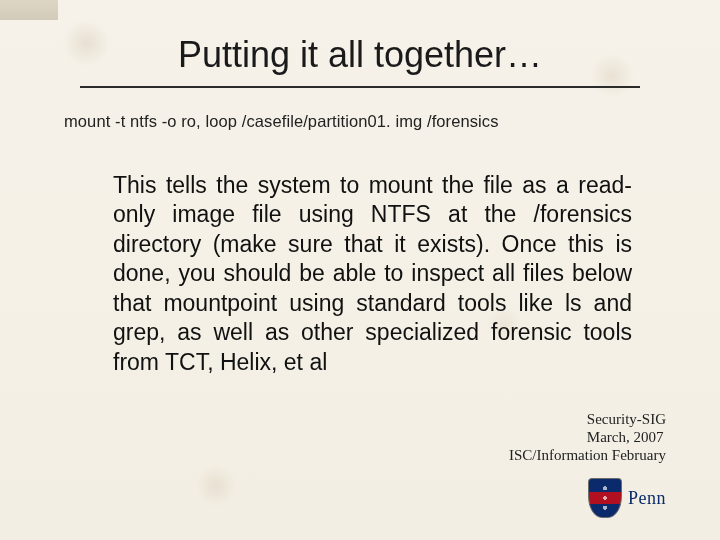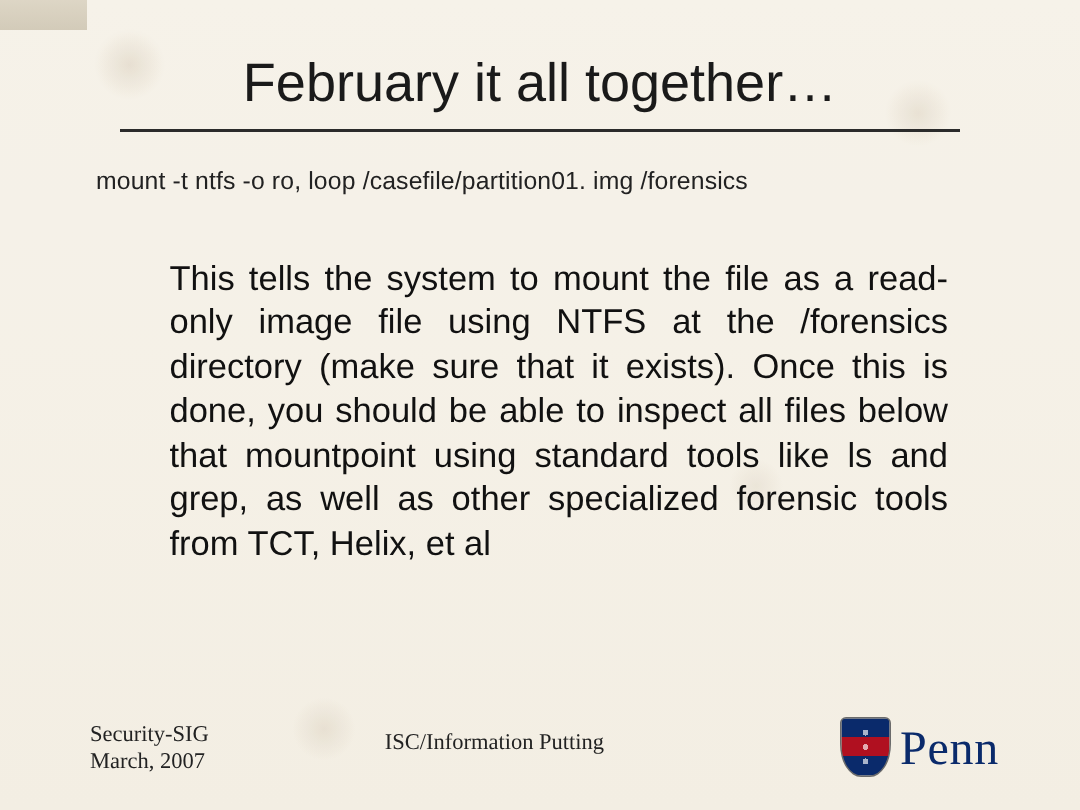--- a/index.html
+++ b/index.html
@@ -48,20 +48,21 @@
   }
   .footer {
     position: absolute;
     left: 60px; right: 54px; bottom: 22px;
     display: flex;
     align-items: flex-end;
     justify-content: space-between;
     font-family: "Times New Roman", Times, serif;
     font-size: 15px;
     color: #222;
+    flex-direction: column;
   }
   .footer-left { line-height: 1.25; }
   .footer-center { flex: 1; text-align: center; padding-bottom: 14px; margin-left: -40px; }
   .logo {
     display: flex; align-items: center; gap: 6px;
     font-family: Georgia, "Times New Roman", serif;
   }
   .shield {
     width: 34px; height: 40px;
     background: linear-gradient(180deg,#0a2a6b 0 33%, #b01020 33% 66%, #0a2a6b 66% 100%);
@@ -71,48 +72,48 @@
   }
   .shield::after{
     content:""; position:absolute; inset:4px;
     background:
       radial-gradient(circle at 50% 18%, #fff 0 2px, transparent 2px),
       radial-gradient(circle at 50% 50%, #fff 0 2px, transparent 2px),
       radial-gradient(circle at 50% 82%, #fff 0 2px, transparent 2px);
     opacity:.65;
   }
   .penn {
-    font-size: 32px; color: #0a2a6b; letter-spacing: 0.5px; font-family: Liberation Serif, serif;
+    font-size: 18px; color: #0a2a6b; letter-spacing: 0.5px; font-family: Liberation Serif, serif;
   }
   .corner {
     position: absolute; top: 0; left: 0;
     width: 58px; height: 20px;
     background: linear-gradient(#c9bfa8,#b6ab92);
     opacity: 0.55;
   }
 </style>
 </head>
 <body>
 <div class="texture"></div>
 <div class="corner"></div>
 
 <div class="slide">
 
-  <h1 class="title">February it all together…</h1>
+  <h1 class="title">Putting it all together…</h1>
   <hr class="rule">
 
   <div class="command">mount -t ntfs -o ro, loop /casefile/partition01. img /forensics</div>
 
   <p class="body">This tells the system to mount the file as a read-only image file using NTFS at the /forensics directory (make sure that it exists). Once this is done, you should be able to inspect all files below that mountpoint using standard tools like ls and grep, as well as other specialized forensic tools from TCT, Helix, et al</p>
 
   <div class="footer">
     <div class="footer-left">
       <div>Security-SIG</div>
       <div>March, 2007</div>
     </div>
-    <div class="footer-center">ISC/Information Putting</div>
+    <div class="footer-center">ISC/Information February</div>
     <div class="logo">
       <div class="shield"></div>
       <div class="penn">Penn</div>
     </div>
   </div>
 
 </div>
 
 </body></html>

